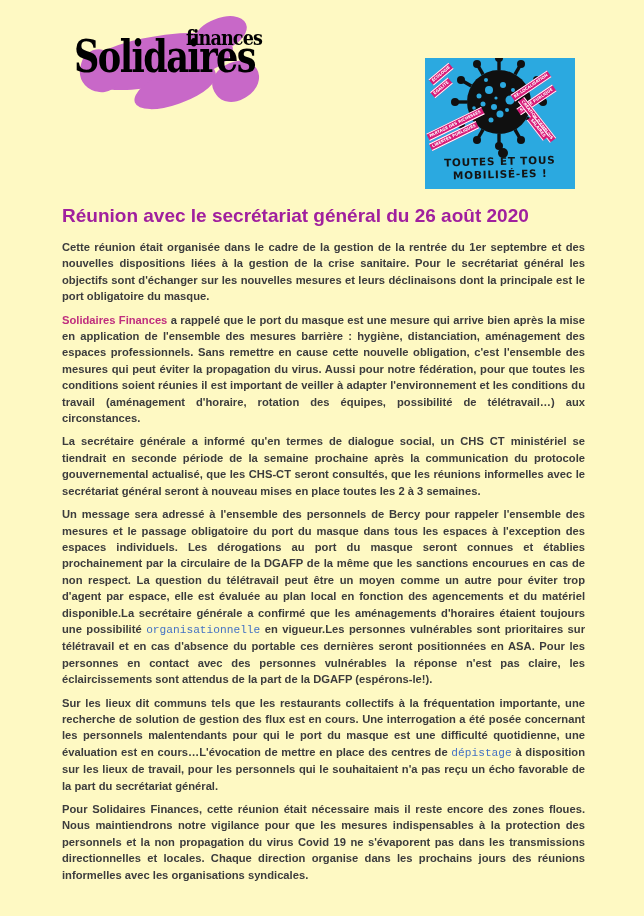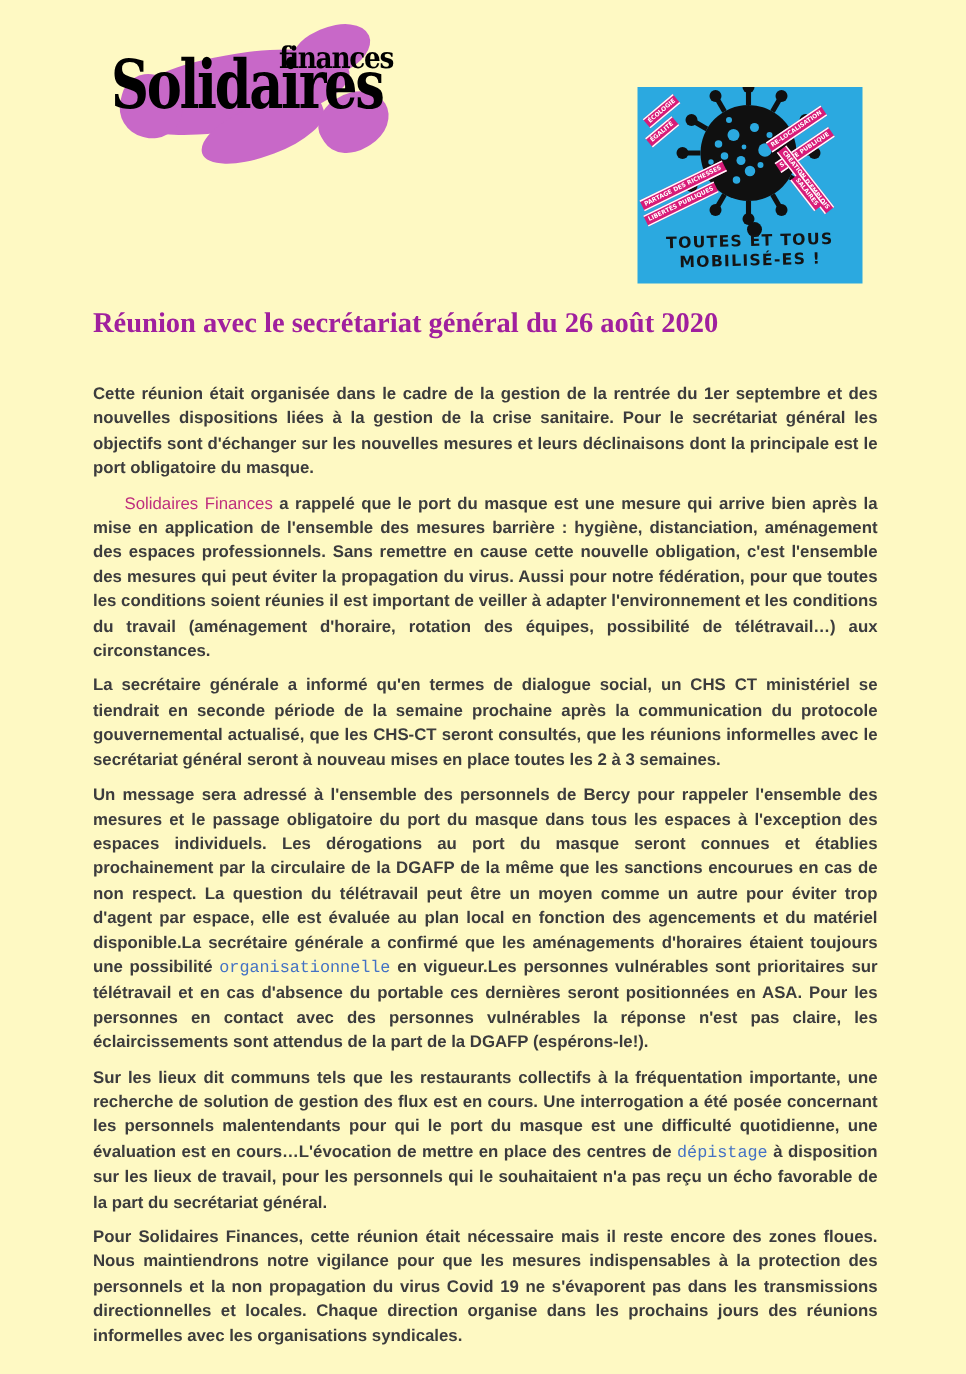--- a/index.html
+++ b/index.html
@@ -55,31 +55,31 @@
   .caption{
     position:absolute; z-index:4; left:0; right:0; top:97px; text-align:center;
     font-family:"DejaVu Sans", sans-serif; font-weight:bold;
     font-size:10.5px; line-height:13px; letter-spacing:0.8px; color:#141414;
     transform:rotate(-1.5deg);
   }
 
   
   .content{position:absolute; left:62px; top:205px; width:523px;}
   h1.title{
-    margin:0 0 28px 0; font-size:19px; font-weight:bold;
-    color:var(--title,#a0209e); letter-spacing:0;font-family:Liberation Serif, serif;
+    margin:0 0 12px 0; font-size:19px; font-weight:bold;
+    color:var(--title,#a0209e); letter-spacing:0;
   }
   .para{
     margin:0 0 7px 0; text-align:justify;
     font-size:11.2px; line-height:16.4px;
     color:var(--body-text,#3c3c3d);
   }
   .run-n{font-weight:bold;}
   .run-b{font-weight:bold;}
-  .run-a{font-weight:normal; color:var(--accent,#bf2e7e);margin-left:21px;}
+  .run-a{font-weight:bold; color:var(--accent,#bf2e7e);}
   .run-l{color:var(--link,#4472c4); cursor:pointer;font-family:Liberation Mono, monospace;}
 </style>
 </head>
 <body>
 
 <div class="page">
 
   <div class="logo">
     <div class="blob b1"></div>
     <div class="blob b2"></div>

